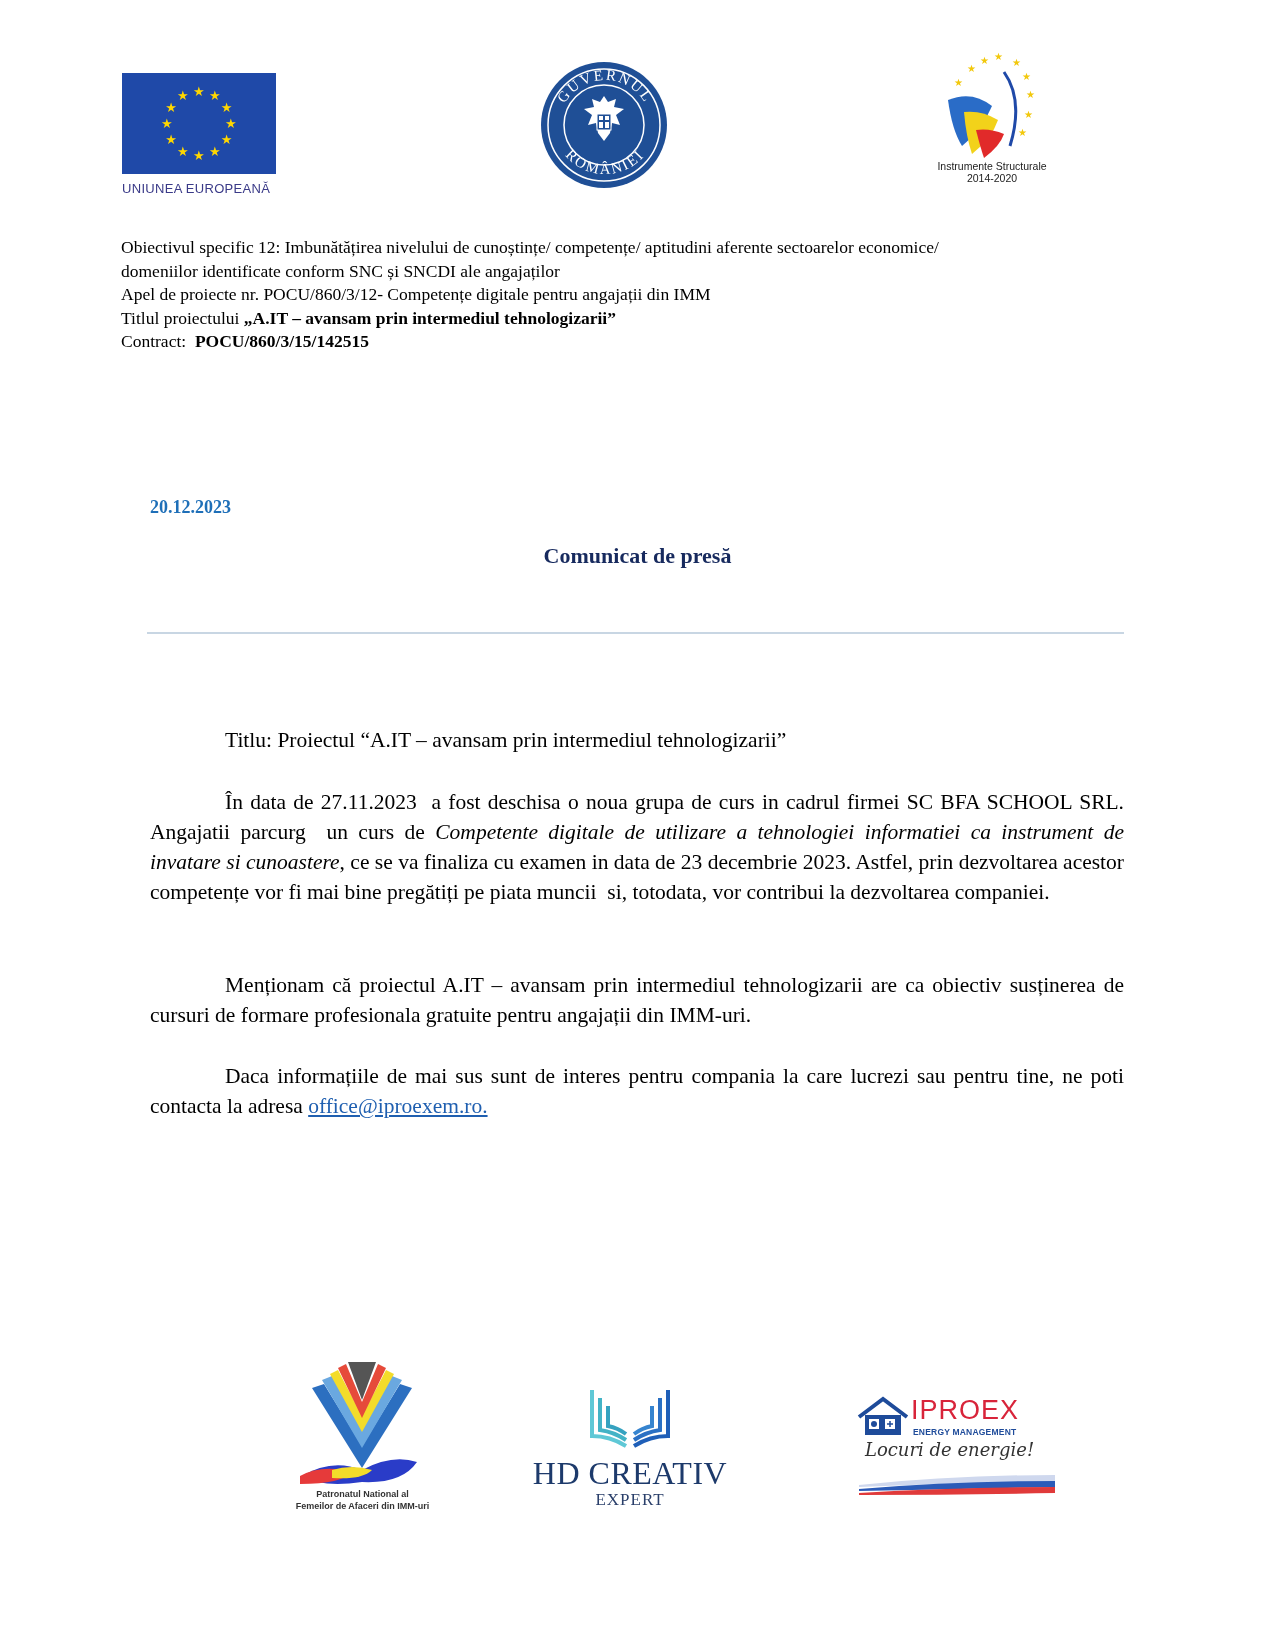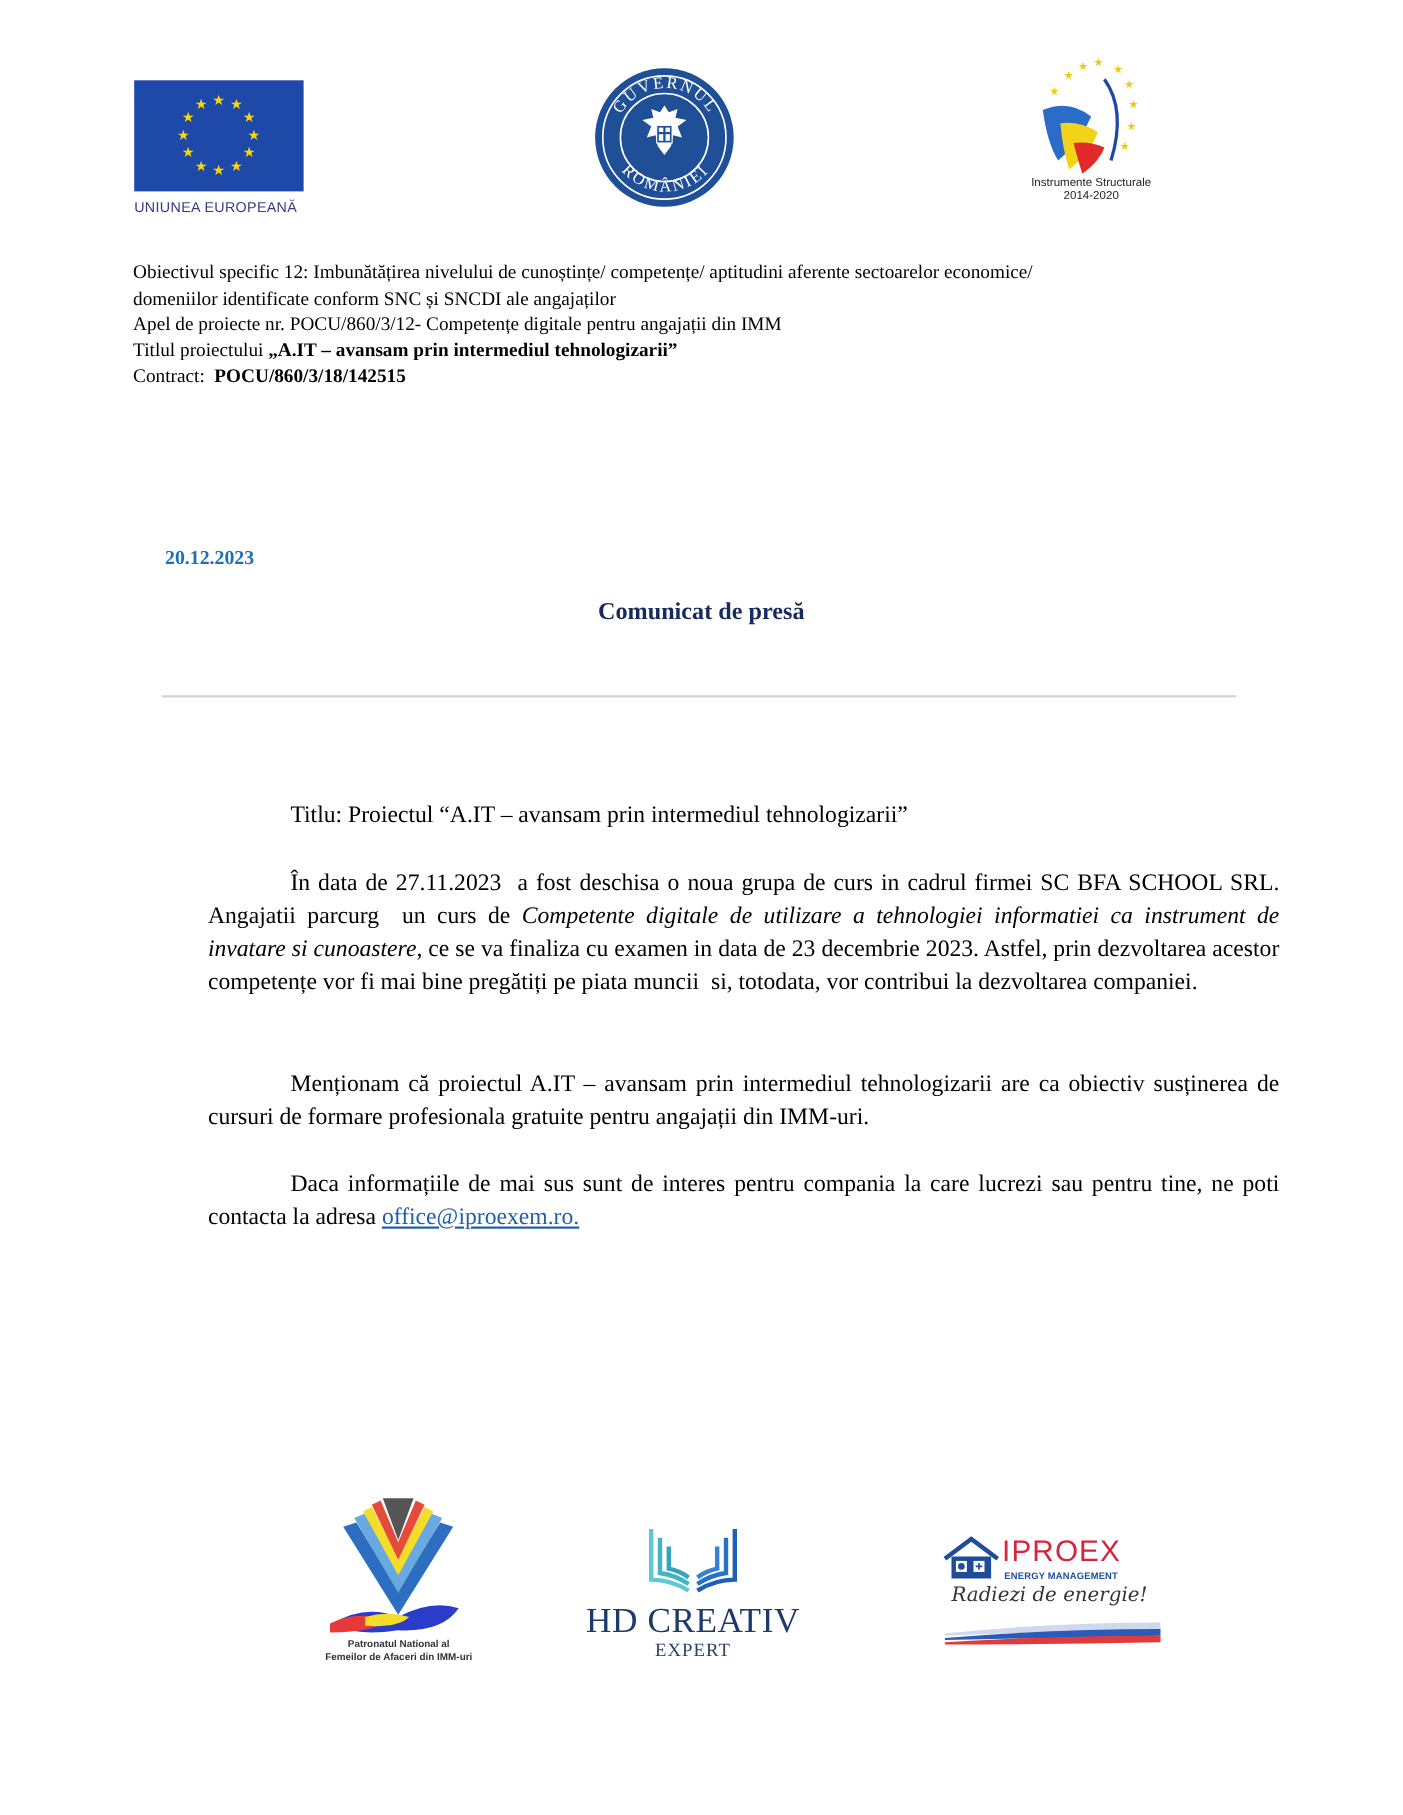--- a/index.html
+++ b/index.html
@@ -27,21 +27,21 @@
     
     .proj { left: 121px; top: 236px; width: 1000px; font-size: 17.5px; line-height: 23.5px; }
     .proj div { white-space: nowrap; }
     .proj b { font-weight: bold; }
 
     .date { left: 150px; top: 497px; font-size: 18px; font-weight: bold; color: #1e6fb8; }
     .title { left: 0; width: 1275px; top: 543px; text-align: center; font-size: 22px; font-weight: bold; color: #172a5e; }
     .rule { left: 147px; top: 632px; width: 977px; height: 2px; background: #c8d6e3; }
 
     
-    .body { left: 150px; width: 974px; font-size: 21.5px; line-height: 30px; text-align: justify; margin-left: 39px; }
+    .body { left: 150px; width: 974px; font-size: 21.5px; line-height: 30px; text-align: justify; }
     .p-title { top: 725px; text-indent: 75px; }
     .p1 { top: 787px; text-indent: 75px; }
     .p2 { top: 970px; text-indent: 75px; }
     .p3 { top: 1061px; text-indent: 75px; }
     .body i { font-style: italic; }
     .link { color: #1f5fb0; text-decoration: underline; cursor: pointer; }
 
     
     .pnfa-logo { left: 270px; top: 1358px; width: 185px; height: 160px; }
     .pnfa-caption { position: absolute; left: 0; top: 130px; width: 185px; text-align: center;
@@ -130,21 +130,21 @@
     <div>Instrumente Structurale</div>
     <div>2014-2020</div>
   </div>
 </div>
 
 <div class="abs proj">
   <div>Obiectivul specific 12: Imbunătățirea nivelului de cunoștințe/ competențe/ aptitudini aferente sectoarelor economice/</div>
   <div>domeniilor identificate conform SNC și SNCDI ale angajaților</div>
   <div>Apel de proiecte nr. POCU/860/3/12- Competențe digitale pentru angajații din IMM</div>
   <div><span>Titlul proiectului </span><b>„A.IT – avansam prin intermediul tehnologizarii”</b></div>
-  <div><span style="white-space:pre">Contract:  </span><b>POCU/860/3/18/142515</b></div>
+  <div><span style="white-space:pre">Contract:  </span><b>POCU/860/3/15/142515</b></div>
 </div>
 
 <div class="abs date">20.12.2023</div>
 <div class="abs title">Comunicat de presă</div>
 <div class="abs rule"></div>
 
 <div class="abs body p-title">Titlu: Proiectul “A.IT – avansam prin intermediul tehnologizarii”</div>
 
 <div class="abs body p1"><span style="white-space:pre-wrap">În data de 27.11.2023  a fost deschisa o noua grupa de curs in cadrul firmei SC BFA SCHOOL SRL. Angajatii parcurg  un curs de </span><i>Competente digitale de utilizare a tehnologiei informatiei ca instrument de invatare si cunoastere</i><span style="white-space:pre-wrap">, ce se va finaliza cu examen in data de 23 decembrie 2023. Astfel, prin dezvoltarea acestor competențe vor fi mai bine pregătiți pe piata muncii  si, totodata, vor contribui la dezvoltarea companiei.</span></div>
 
@@ -190,19 +190,19 @@
   <svg class="abs" style="left:0;top:0" width="56" height="42" viewBox="0 0 56 42">
     <path d="M4 22 L28 4 L52 22" fill="none" stroke="#1e4b9a" stroke-width="4"></path>
     <rect x="10" y="20" width="36" height="20" fill="#1e4b9a"></rect>
     <rect x="14" y="24" width="10" height="10" fill="#ffffff"></rect>
     <rect x="30" y="24" width="10" height="10" fill="#ffffff"></rect>
     <circle cx="19" cy="29" r="3" fill="#1e4b9a"></circle>
     <path d="M32 29 L38 29 M35 26 L35 32" stroke="#1e4b9a" stroke-width="1.5"></path>
   </svg>
   <div class="ip-name">IPROEX</div>
   <div class="ip-sub">ENERGY MANAGEMENT</div>
-  <div class="ip-slogan">Radiezi de energie!</div>
+  <div class="ip-slogan">Locuri de energie!</div>
   <svg class="abs" style="left:0;top:76px" width="205" height="28" viewBox="0 0 205 28">
     <path d="M4 14 Q100 4 200 4 L200 10 Q100 12 4 16 Z" fill="#cfd8ee"></path>
     <path d="M4 18 Q100 10 200 10 L200 16 Q100 18 4 20 Z" fill="#2b5bb8"></path>
     <path d="M4 22 Q100 16 200 16 L200 22 Q100 24 4 24 Z" fill="#e03a3a"></path>
   </svg>
 </div>
 
 </body></html>

